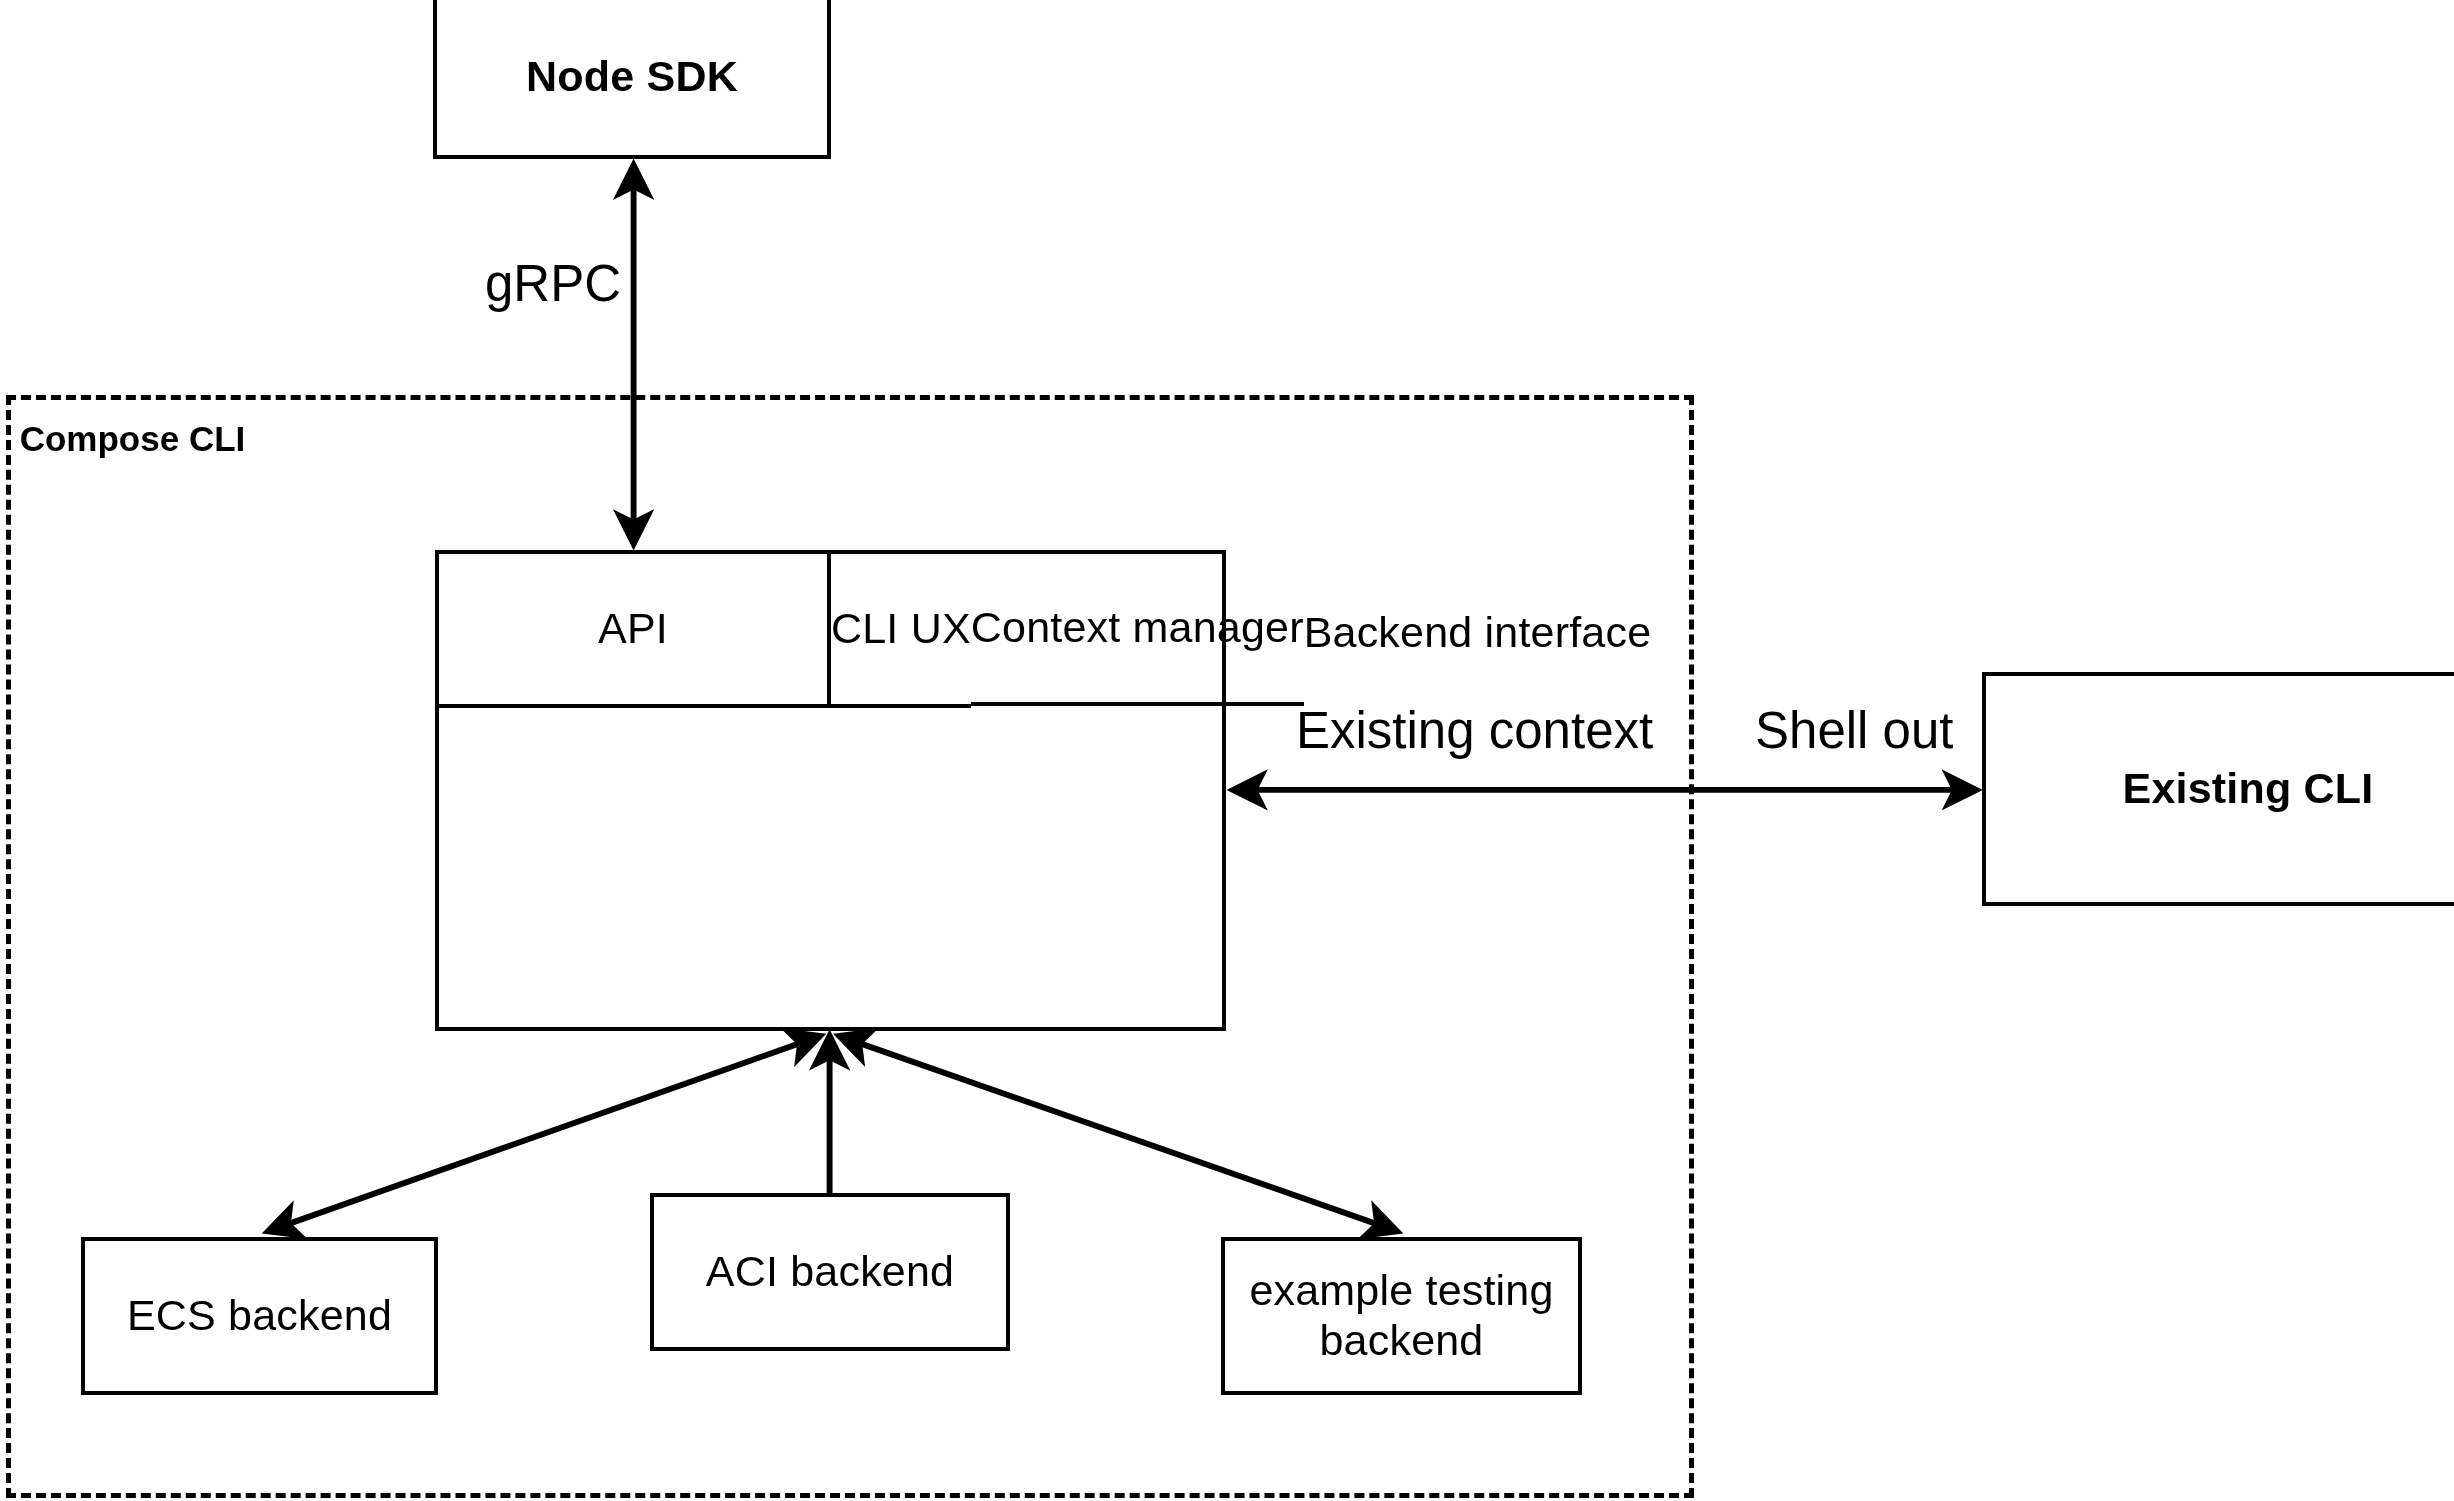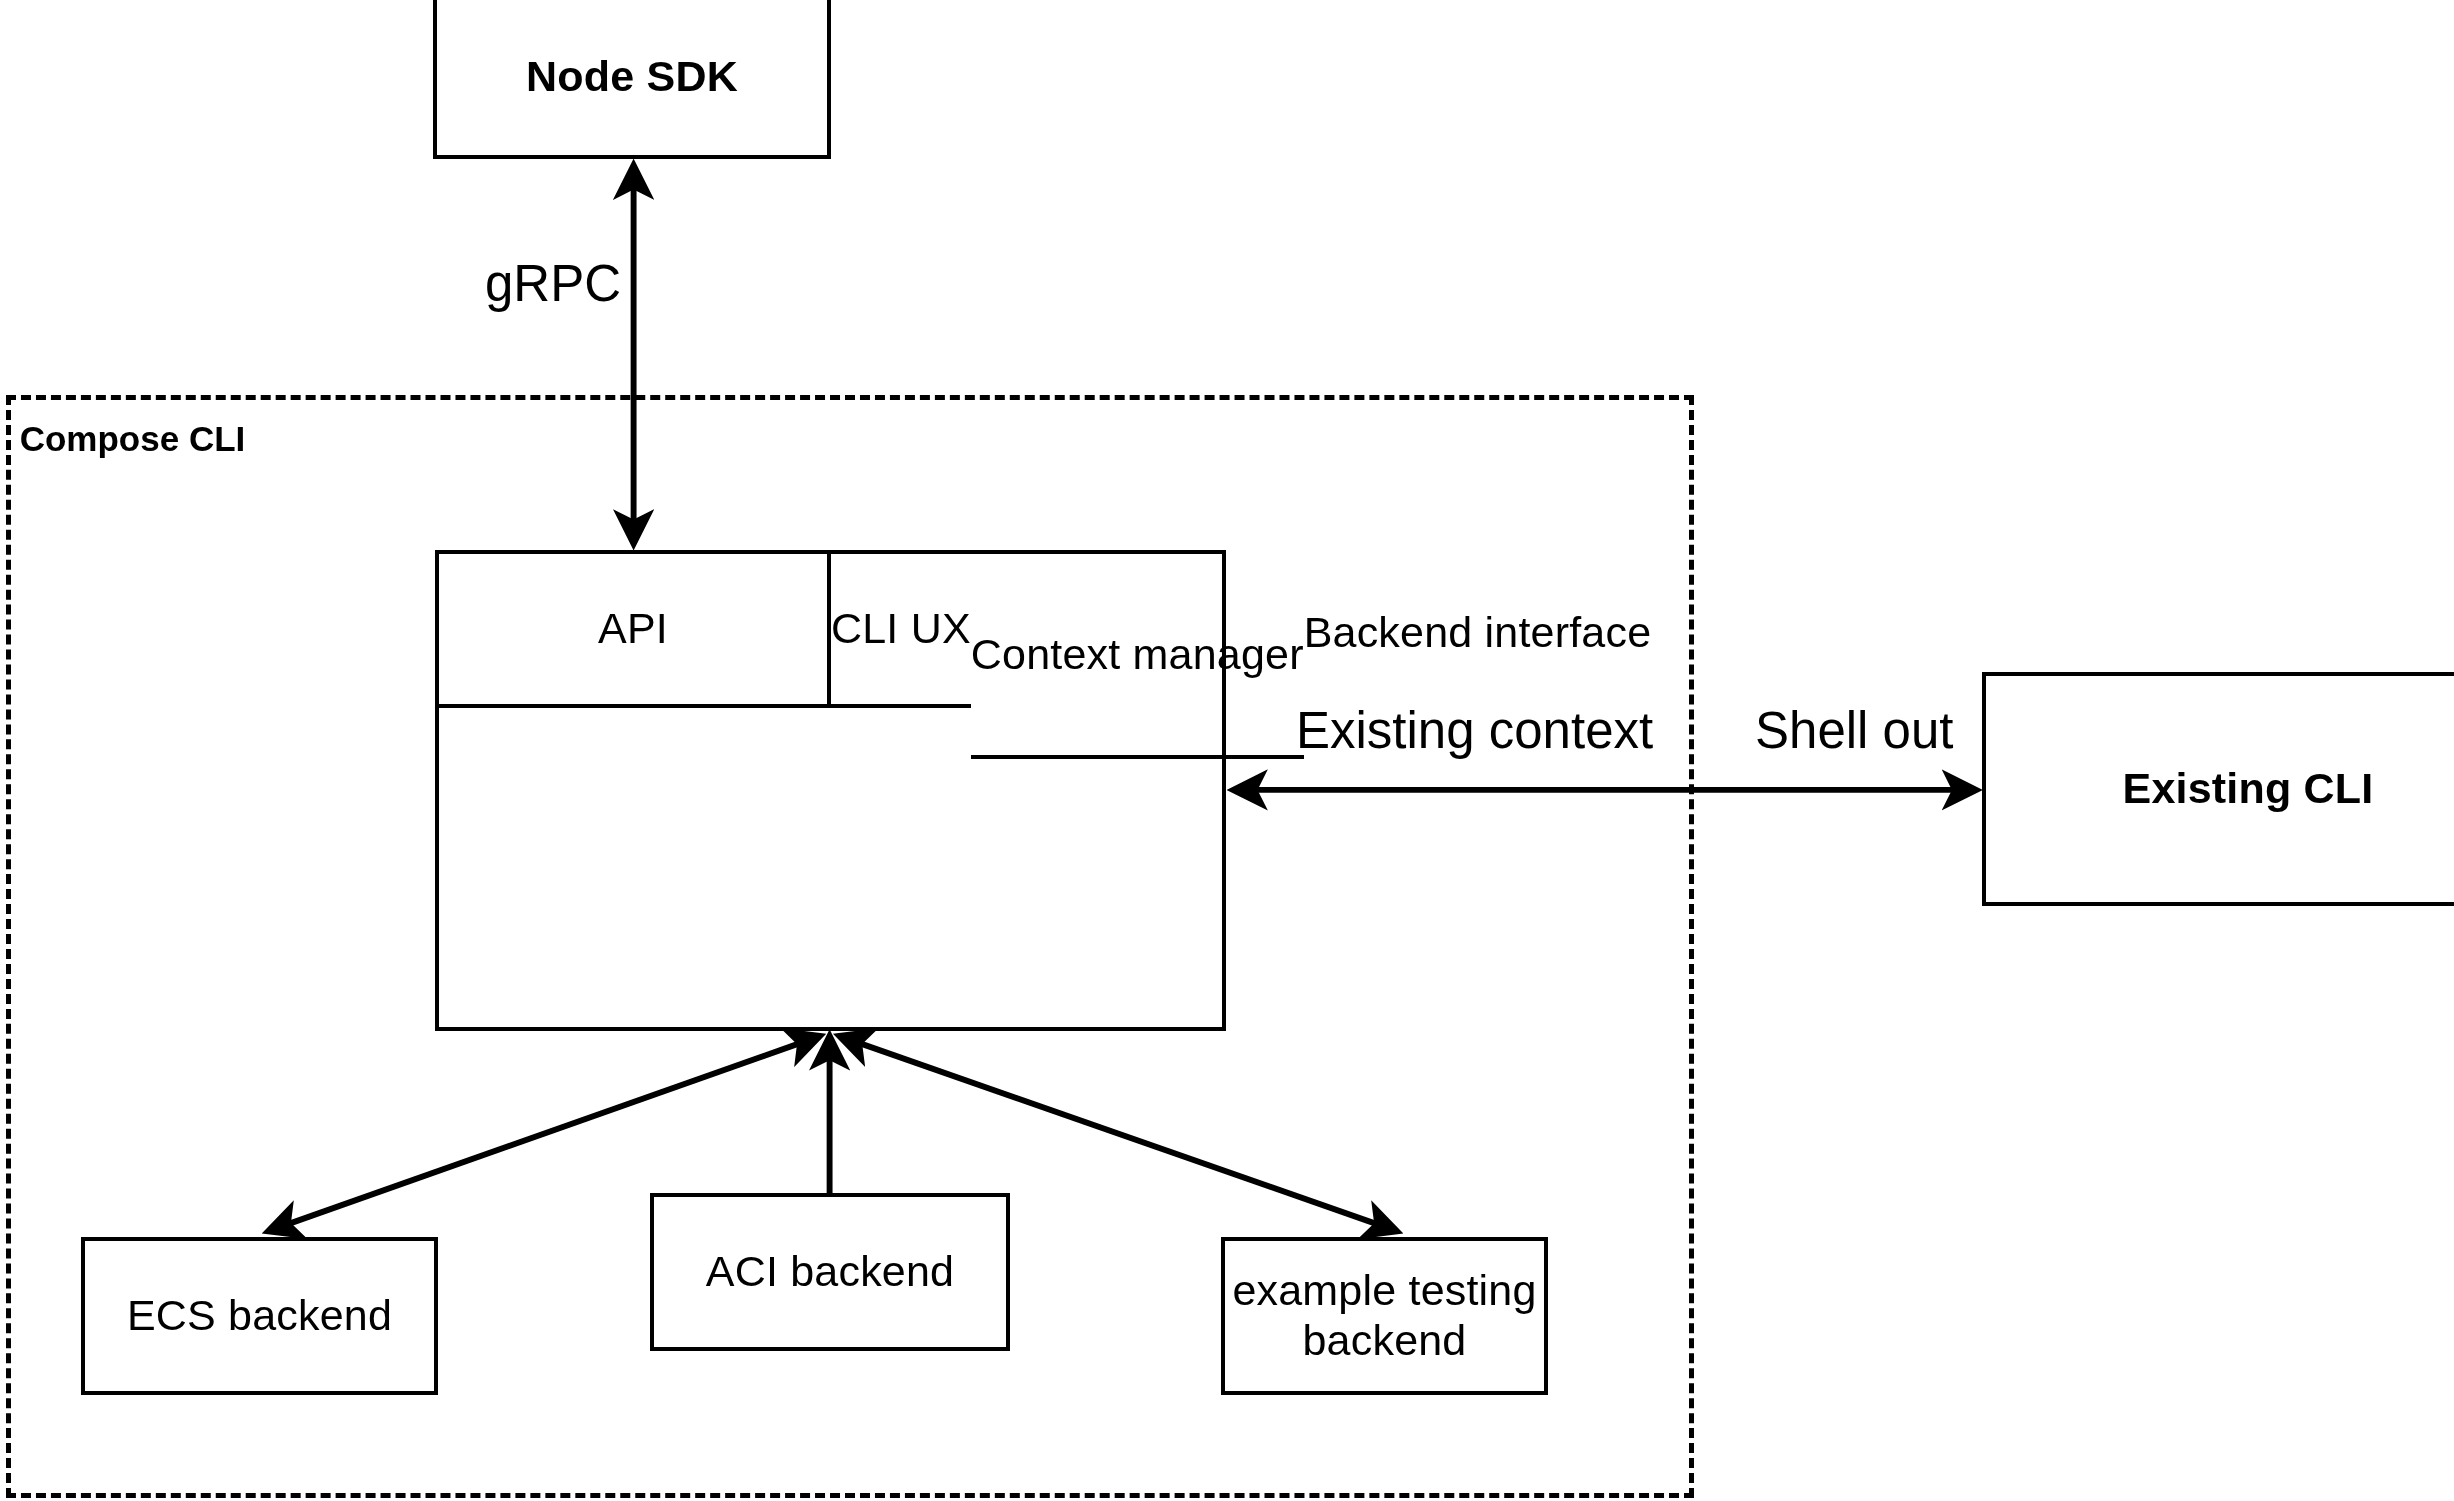--- a/index.html
+++ b/index.html
@@ -51,21 +51,21 @@
     border: 4.9px solid #000000; background: #ffffff;
     box-sizing: border-box; position: absolute;
     display: flex; 
   }
   #core-stack .row {
     display: flex;
     box-sizing: border-box;
     flex: 0 0 auto;
   }
   #core-stack .row-top { height: 154px; border-bottom: 4.9px solid #000000; }
-  #core-stack .row-mid { height: 205px; border-bottom: 4.9px solid #000000; }
+  #core-stack .row-mid { height: 152px; border-bottom: 4.9px solid #000000; }
   #core-stack .row-bot { height: 158px; }
   #core-stack .cell {
     display: flex; align-items: center; justify-content: center;
     box-sizing: border-box; flex: 1 1 0;
   }
   #core-stack .cell-api { border-right: 4.9px solid #000000; flex: 0 0 392px; }
   #core-stack .cell-cliux { flex: 1 1 auto; }
   #core-stack .cell-full { width: 100%; }
 
   
@@ -85,21 +85,21 @@
     color: #000000;
     white-space: nowrap;
   }
 
   
   #existing-cli { left: 1982px; top: 672px; width: 532px; height: 234px; }
 
   
   #ecs-backend { left: 81px; top: 1237px; width: 357px; height: 158px; }
   #aci-backend { left: 650px; top: 1193px; width: 360px; height: 158px; }
-  #example-backend { left: 1221px; top: 1237px; width: 327px; height: 158px; }
+  #example-backend { left: 1221px; top: 1237px; width: 361px; height: 158px; }
 
   .edge-label {
     position: absolute;
     font-size: 51px;
     color: #000000;
     white-space: nowrap;
     font-weight: 400;
   }
   #label-grpc { left: 485px; top: 254px; }
   #label-existing-context { left: 1256px; top: 701px; margin-left: 40px; }

